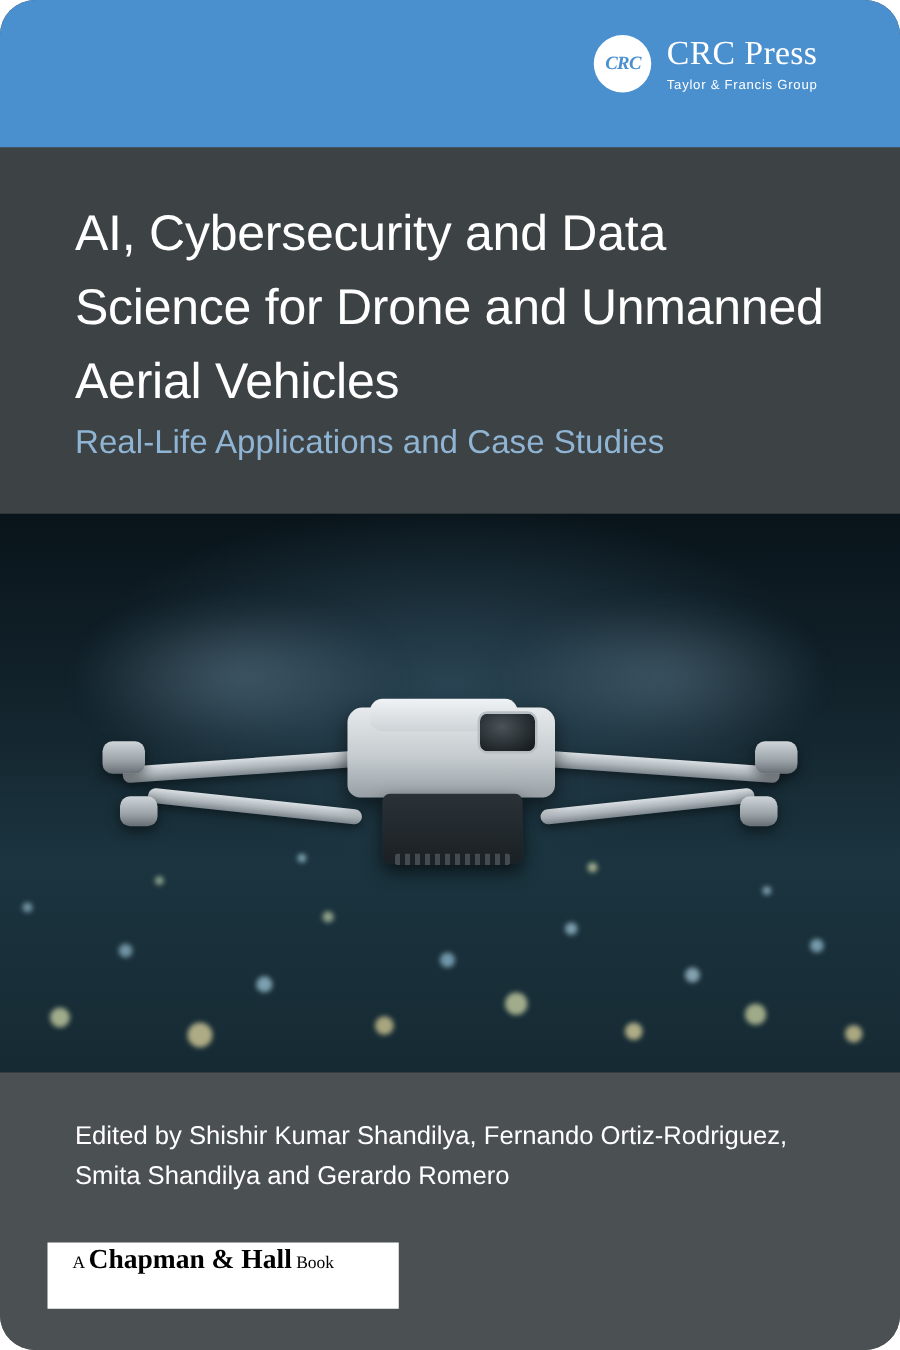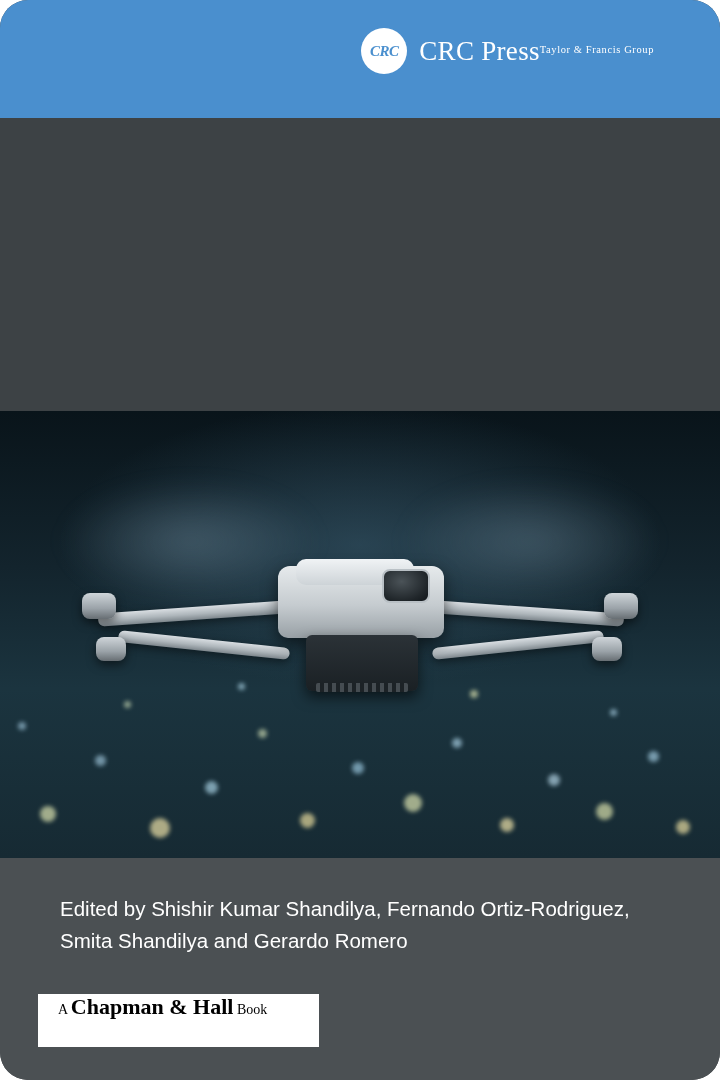--- a/index.html
+++ b/index.html
@@ -47,32 +47,32 @@
   .crc-mark span {
     font-family: "Liberation Serif", serif;
     font-style: italic;
     font-weight: bold;
     font-size: 15px;
     color: #4a8fce;
     letter-spacing: -0.5px;
   }
   .crc-text {
     display: flex;
-    flex-direction: row;
+    flex-direction: column;
     justify-content: flex-start;
     line-height: 1;
   }
   .crc-title {
     font-family: "Liberation Serif", serif;
     font-size: 27px;
     color: #ffffff;
     letter-spacing: 0.3px;
   }
   .crc-sub {
-    font-family: Liberation Serif, serif;
+    font-family: Liberation Sans, sans-serif;
     font-size: 10.5px;
     color: #ffffff;
     letter-spacing: 0.6px;
     margin-top: 7px;
   }
 
   
   .title-area {
     position: absolute;
     left: 0; top: 118px;
@@ -253,20 +253,22 @@
         <span>CRC</span>
       </div>
       <div class="crc-text">
         <div class="crc-title">CRC Press</div>
         <div class="crc-sub">Taylor &amp; Francis Group</div>
       </div>
     </div>
   </div>
 
   <div class="title-area">
+    <div class="book-title">AI, Cybersecurity and Data Science for Drone and Unmanned Aerial Vehicles</div>
+    <div class="book-subtitle">Real-Life Applications and Case Studies</div>
   </div>
 
   <div class="image-area">
     <div class="sky"></div>
     <div class="glowL"></div>
     <div class="glowR"></div>
 
     <div class="bokeh-field">
       <div class="bk" style="left:40px;  bottom:36px;  width:16px; height:16px; background:#cfd7a8;"></div>
       <div class="bk" style="left:95px;  bottom:92px;  width:11px; height:11px; background:#8fb4c8;"></div>

